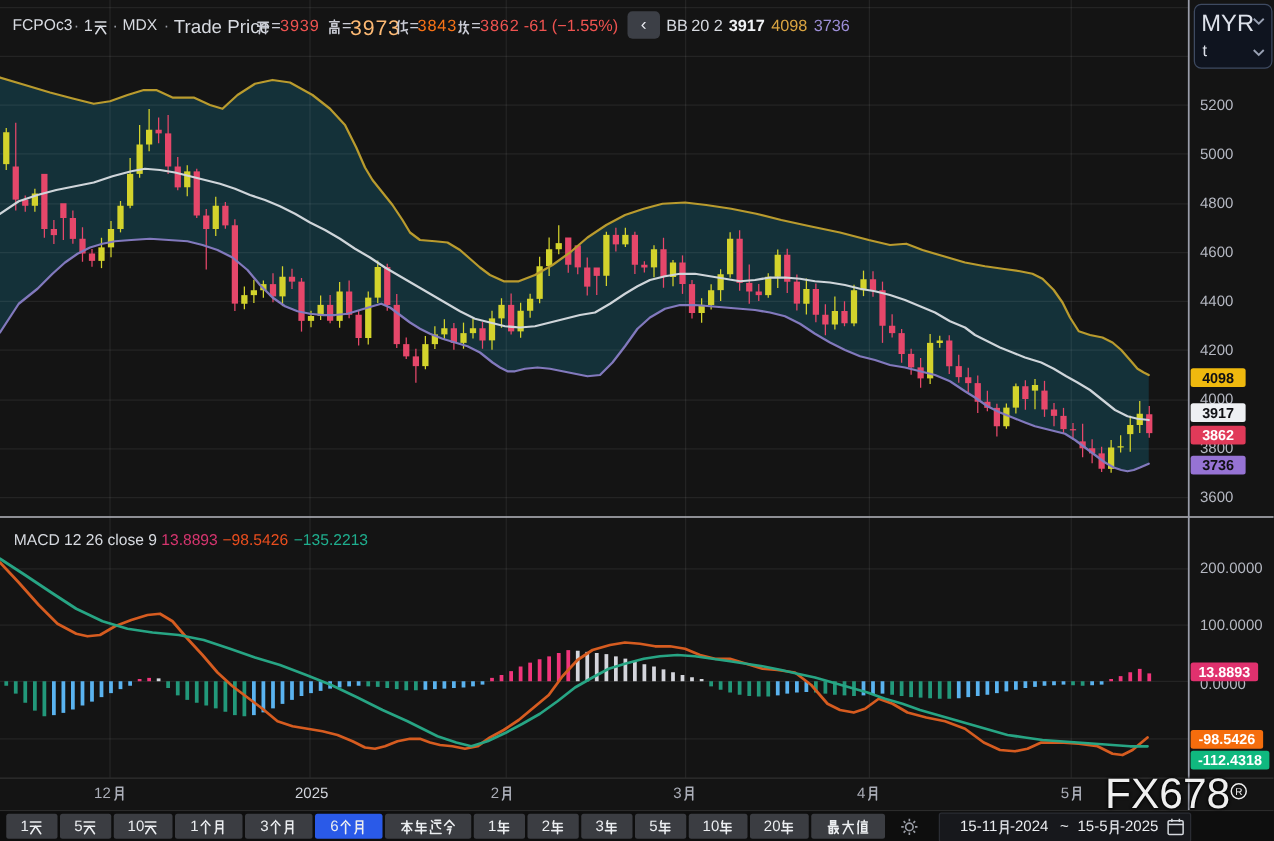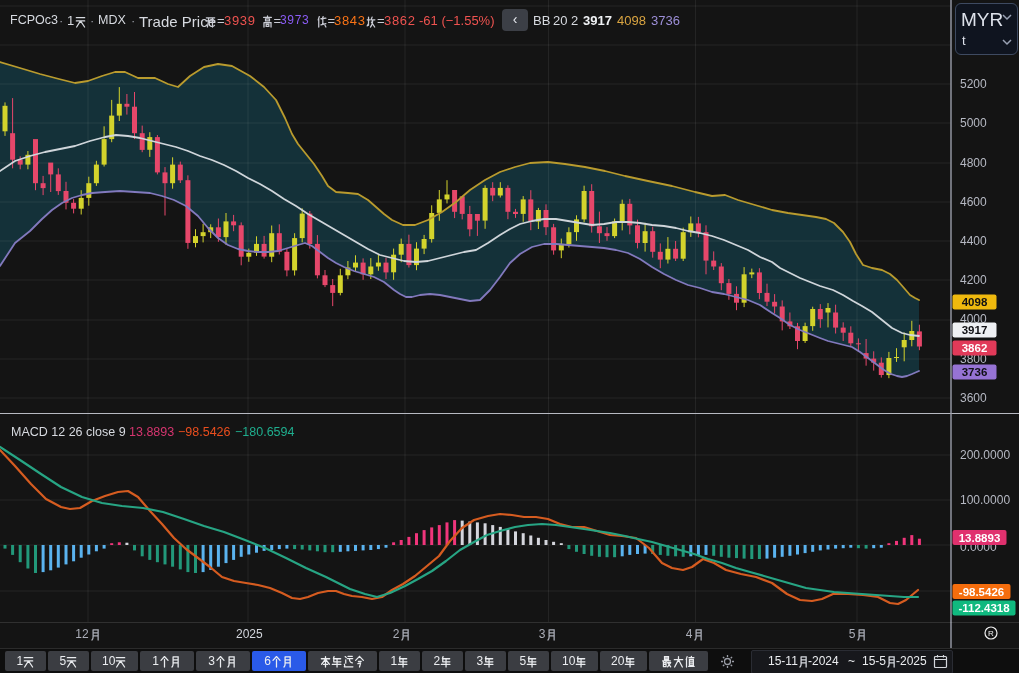--- a/index.html
+++ b/index.html
@@ -484,21 +484,21 @@
 <div class="ab" style="left:139px;top:12.5px;font-size:15px;color:#d7dae0;font-weight:normal;letter-spacing:0">Trade Price</div>
 <svg width="11" height="13" viewBox="0 0 10 11" style="position:absolute;left:205px;top:15.0px;overflow:visible">
       <use href="#g_kai" stroke="#c9cbd4" stroke-width="1.15"></use>
     </svg>
 <div class="ab" style="left:217px;top:12.5px;font-size:13px;color:#c9cbd4;font-weight:normal;letter-spacing:0">=</div>
 <div class="ab" style="left:224px;top:12.5px;font-size:13px;color:#ef5350;font-weight:normal;letter-spacing:0.7px">3939</div>
 <svg width="11" height="13" viewBox="0 0 10 11" style="position:absolute;left:262px;top:15.0px;overflow:visible">
       <use href="#g_gao" stroke="#c9cbd4" stroke-width="1.15"></use>
     </svg>
 <div class="ab" style="left:273.5px;top:12.5px;font-size:13px;color:#c9cbd4;font-weight:normal;letter-spacing:0">=</div>
-<div class="ab" style="left:280px;top:12.5px;font-size:12px;color:#8b5cf6;font-weight:normal;letter-spacing:0.7px">3973</div>
+<div class="ab" style="left:280px;top:12.5px;font-size:17px;color:#fdba74;font-weight:normal;letter-spacing:0.7px">3973</div>
 <svg width="11" height="13" viewBox="0 0 10 11" style="position:absolute;left:316px;top:15.0px;overflow:visible">
       <use href="#g_di" stroke="#c9cbd4" stroke-width="1.15"></use>
     </svg>
 <div class="ab" style="left:327.5px;top:12.5px;font-size:13px;color:#c9cbd4;font-weight:normal;letter-spacing:0">=</div>
 <div class="ab" style="left:334px;top:12.5px;font-size:13px;color:#f97316;font-weight:normal;letter-spacing:0.7px">3843</div>
 <svg width="11" height="13" viewBox="0 0 10 11" style="position:absolute;left:365px;top:15.0px;overflow:visible">
       <use href="#g_shou" stroke="#c9cbd4" stroke-width="1.15"></use>
     </svg>
 <div class="ab" style="left:377px;top:12.5px;font-size:13px;color:#c9cbd4;font-weight:normal;letter-spacing:0">=</div>
 <div class="ab" style="left:384px;top:12.5px;font-size:13px;color:#ef5350;font-weight:normal;letter-spacing:0.7px">3862</div>
@@ -514,21 +514,21 @@
 <div class="ab" style="left:962px;top:33px;font-size:13px;color:#dde1ea;font-weight:normal;letter-spacing:0">t</div>
 <svg class="ab" style="left:1002px;top:13px" width="10" height="8">
       <path d="M1 2 L5 6 L9 2" stroke="#99a1b3" stroke-width="1.5" fill="none"></path>
     </svg>
 <svg class="ab" style="left:1002px;top:38px" width="10" height="8">
       <path d="M1 2 L5 6 L9 2" stroke="#99a1b3" stroke-width="1.5" fill="none"></path>
     </svg>
 <div class="ab" style="left:11px;top:425px;font-size:12.5px;color:#d7dae0;font-weight:normal;letter-spacing:0">MACD 12 26 close 9</div>
 <div class="ab" style="left:129px;top:425px;font-size:12.5px;color:#d6356f;font-weight:normal;letter-spacing:0">13.8893</div>
 <div class="ab" style="left:178px;top:425px;font-size:12.5px;color:#ea4e1e;font-weight:normal;letter-spacing:0">−98.5426</div>
-<div class="ab" style="left:235px;top:425px;font-size:12.5px;color:#1fae8e;font-weight:normal;letter-spacing:0">−180.6594</div>
+<div class="ab" style="left:235px;top:425px;font-size:12.5px;color:#1fae8e;font-weight:normal;letter-spacing:0">−135.2213</div>
 <div class="ab" style="left:75.3px;top:627px;font-size:12px;color:#abaeb8;font-weight:normal;letter-spacing:0">12</div>
 <svg width="11" height="13" viewBox="0 0 10 11" style="position:absolute;left:89.7px;top:628px;overflow:visible">
       <use href="#g_yue" stroke="#abaeb8" stroke-width="1.15"></use>
     </svg>
 <div class="ab" style="left:236px;top:627px;font-size:12px;color:#d3d6dd;font-weight:normal;letter-spacing:0">2025</div>
 <div class="ab" style="left:392.65px;top:627px;font-size:12px;color:#abaeb8;font-weight:normal;letter-spacing:0">2</div>
 <svg width="11" height="13" viewBox="0 0 10 11" style="position:absolute;left:400.35px;top:628px;overflow:visible">
       <use href="#g_yue" stroke="#abaeb8" stroke-width="1.15"></use>
     </svg>
 <div class="ab" style="left:538.65px;top:627px;font-size:12px;color:#abaeb8;font-weight:normal;letter-spacing:0">3</div>
@@ -536,20 +536,21 @@
       <use href="#g_yue" stroke="#abaeb8" stroke-width="1.15"></use>
     </svg>
 <div class="ab" style="left:685.65px;top:627px;font-size:12px;color:#abaeb8;font-weight:normal;letter-spacing:0">4</div>
 <svg width="11" height="13" viewBox="0 0 10 11" style="position:absolute;left:693.35px;top:628px;overflow:visible">
       <use href="#g_yue" stroke="#abaeb8" stroke-width="1.15"></use>
     </svg>
 <div class="ab" style="left:848.65px;top:627px;font-size:12px;color:#abaeb8;font-weight:normal;letter-spacing:0">5</div>
 <svg width="11" height="13" viewBox="0 0 10 11" style="position:absolute;left:856.35px;top:628px;overflow:visible">
       <use href="#g_yue" stroke="#abaeb8" stroke-width="1.15"></use>
     </svg>
+<div class="ab" style="left:884px;top:616px;font-size:34px;color:#efefef;text-shadow:0 0 3px #000,0 0 2px #000">FX678</div>
 <svg class="ab" style="left:984px;top:626px" width="15" height="15">
       <circle cx="7" cy="7" r="6" stroke="#efefef" fill="none" stroke-width="1.2"></circle>
       <text x="7" y="10" font-size="8" fill="#efefef" text-anchor="middle" font-family="Liberation Sans">R</text>
     </svg>
 <div class="ab" style="left:0;top:649px;width:1019px;height:24px;background:#0e0e0e"></div>
 <div class="ab" style="left:5px;top:651px;width:41px;height:20px;background:#3b3d42;border-radius:2px"></div>
 <div class="ab" style="left:48px;top:651px;width:41px;height:20px;background:#3b3d42;border-radius:2px"></div>
 <div class="ab" style="left:91px;top:651px;width:47px;height:20px;background:#3b3d42;border-radius:2px"></div>
 <div class="ab" style="left:140px;top:651px;width:54px;height:20px;background:#3b3d42;border-radius:2px"></div>
 <div class="ab" style="left:196px;top:651px;width:54px;height:20px;background:#3b3d42;border-radius:2px"></div>

